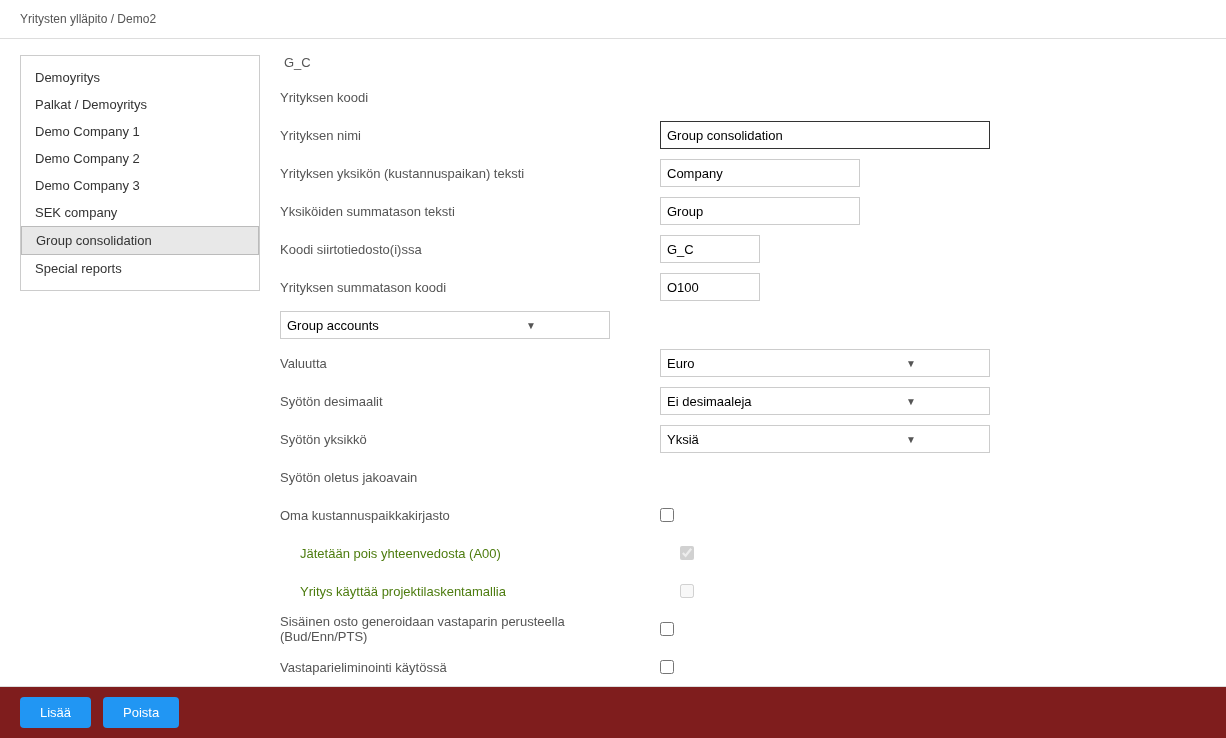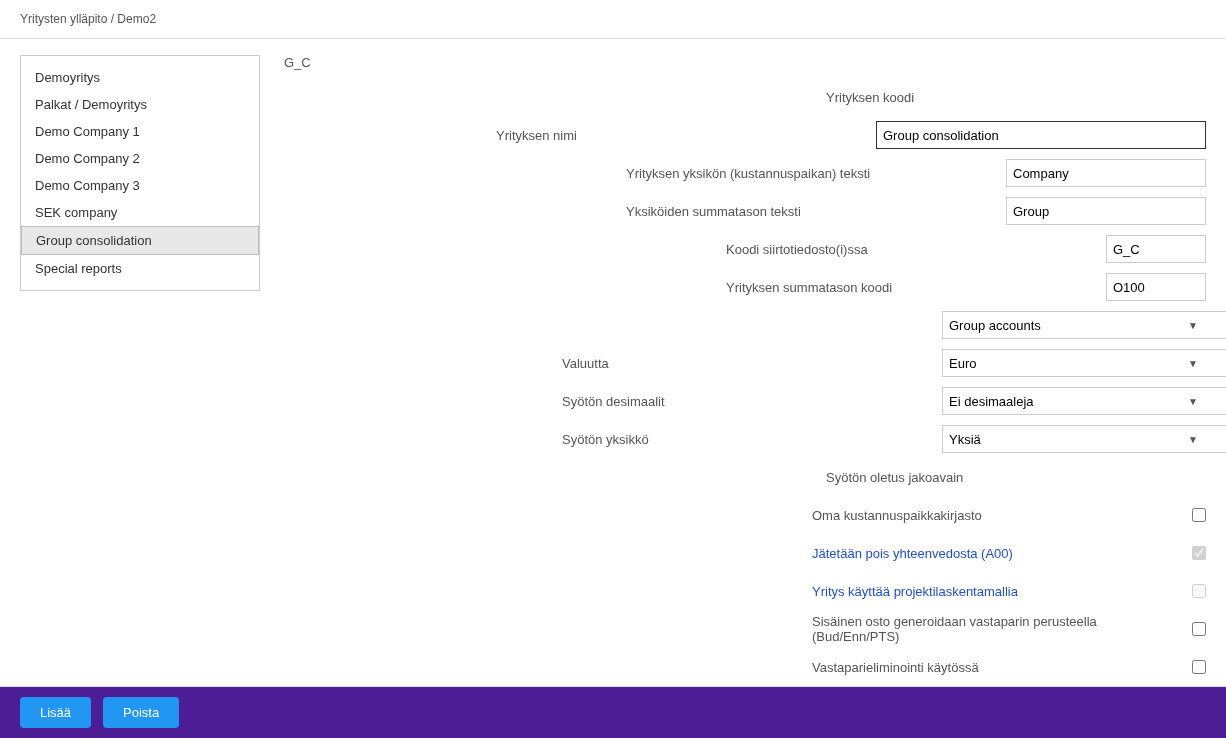--- a/index.html
+++ b/index.html
@@ -49,33 +49,33 @@
       color: #555;
       margin-bottom: 12px;
       padding-left: 4px;
     }
 
     .form-row {
       display: flex;
       align-items: center;
       margin-bottom: 8px;
       min-height: 30px;
-      justify-content: flex-end;
     }
 
     .form-label {
       width: 380px;
       min-width: 380px;
       color: #555;
       font-size: 13px;
       padding-right: 10px;
     }
 
     .form-label.disabled {
-      color: #1d4ed8;
+      color: #4d7c0f;
+      margin-left: 20px;
     }
 
     .form-control {
       border: 1px solid #ccc;
       padding: 4px 6px;
       font-size: 13px;
       height: 28px;
       outline: none;
       background: #fff;
     }
@@ -120,21 +120,21 @@
       height: 14px;
       cursor: pointer;
     }
 
     .footer-buttons {
       position: fixed;
       bottom: 0;
       left: 0;
       width: 100%;
       padding: 10px 20px;
-      background: #4c1d95;
+      background: #7f1d1d;
       border-top: 1px solid #ddd;
       display: flex;
       gap: 12px;
     }
 
     .btn {
       padding: 8px 20px;
       font-size: 13px;
       border: none;
       border-radius: 4px;

